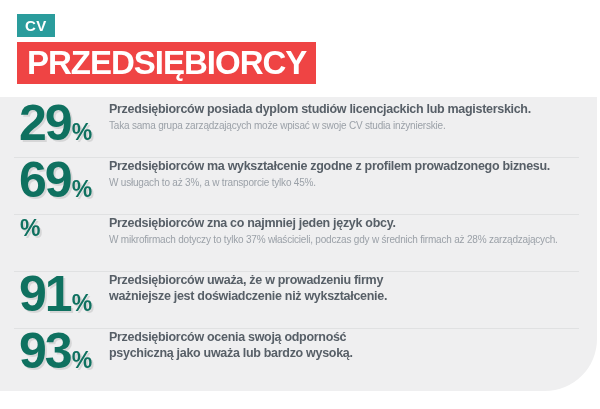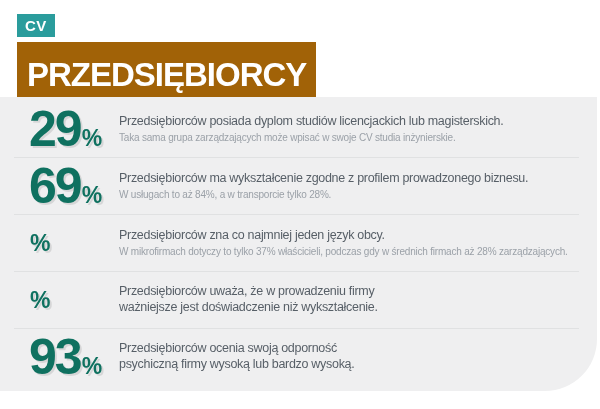--- a/index.html
+++ b/index.html
@@ -18,27 +18,27 @@
     background: #2a9c9c;
     color: #ffffff;
     font-weight: bold;
     font-size: 15px;
     line-height: 1;
     padding: 4px 8px 4px 8px;
     letter-spacing: 0.5px;
   }
   .banner {
     display: inline-block;
-    background: #a16207;
+    background: #ef4444;
     color: #ffffff;
     font-weight: bold;
     font-size: 33px;
     line-height: 42px;
     height: 42px;
-    padding: 12px 10px;
+    padding: 0 10px;
     letter-spacing: -1px;
     margin-top: 5px;
     white-space: nowrap;
   }
   .header .stack { display: flex; flex-direction: column; align-items: flex-start; }
 
   
   .card {
     position: absolute;
     top: 97px; left: 0;
@@ -46,22 +46,22 @@
     background: #efeff0;
     border-radius: 0 0 52px 0;
     display: flex;
     flex-direction: column;
     box-sizing: border-box;
     padding: 4px 0 6px 0;
   }
   .row {
     flex: 1;
     display: flex;
-    align-items: center;
-    padding-left: 29px;
+    align-items: flex-start;
+    padding-left: 19px;
     min-height: 0;
   }
   .divider {
     height: 1px;
     background: #e0e1e2;
     margin: 0 18px 0 14px;
     flex: none;
   }
   .stat-value {
     width: 90px;
@@ -82,21 +82,21 @@
     font-size: 23px;
     margin-left: 1px;
   }
   .stat-text {
     flex: 1;
     padding-right: 8px;
     overflow: hidden;
   }
   .hline {
     display: block;
-    font-weight: normal;
+    font-weight: bold;
     font-size: 12.5px;
     line-height: 1.3;
     color: #575f67;
     letter-spacing: -0.3px;
     white-space: nowrap;
   }
   .sub {
     display: block;
     font-size: 10px;
     line-height: 1.35;
@@ -134,55 +134,56 @@
     <div class="divider"></div>
 
     <div class="row">
       <div class="stat-value">
         <span class="num">69</span>
         <span class="pct">%</span>
       </div>
       <div class="stat-text">
         <span class="hline">Przedsiębiorców ma wykształcenie zgodne z profilem prowadzonego biznesu.</span>
         <span class="hline"></span>
-        <span class="sub">W usługach to aż 84%, a w transporcie tylko 28%.</span>
+        <span class="sub">W usługach to aż 3%, a w transporcie tylko 45%.</span>
       </div>
     </div>
     <div class="divider"></div>
 
     <div class="row">
       <div class="stat-value">
         <span class="pct">%</span>
       </div>
       <div class="stat-text">
         <span class="hline">Przedsiębiorców zna co najmniej jeden język obcy.</span>
         <span class="hline"></span>
         <span class="sub">W mikrofirmach dotyczy to tylko 37% właścicieli, podczas gdy w średnich firmach aż 28% zarządzających.</span>
       </div>
     </div>
     <div class="divider"></div>
 
     <div class="row">
       <div class="stat-value">
+        <span class="num">91</span>
         <span class="pct">%</span>
       </div>
       <div class="stat-text">
         <span class="hline">Przedsiębiorców uważa, że w prowadzeniu firmy</span>
         <span class="hline">ważniejsze jest doświadczenie niż wykształcenie.</span>
         <span class="sub"></span>
       </div>
     </div>
     <div class="divider"></div>
 
     <div class="row">
       <div class="stat-value">
         <span class="num">93</span>
         <span class="pct">%</span>
       </div>
       <div class="stat-text">
         <span class="hline">Przedsiębiorców ocenia swoją odporność</span>
-        <span class="hline">psychiczną firmy wysoką lub bardzo wysoką.</span>
+        <span class="hline">psychiczną jako uważa lub bardzo wysoką.</span>
         <span class="sub"></span>
       </div>
     </div>
 
   </div>
 </div>
 
 </body></html>

